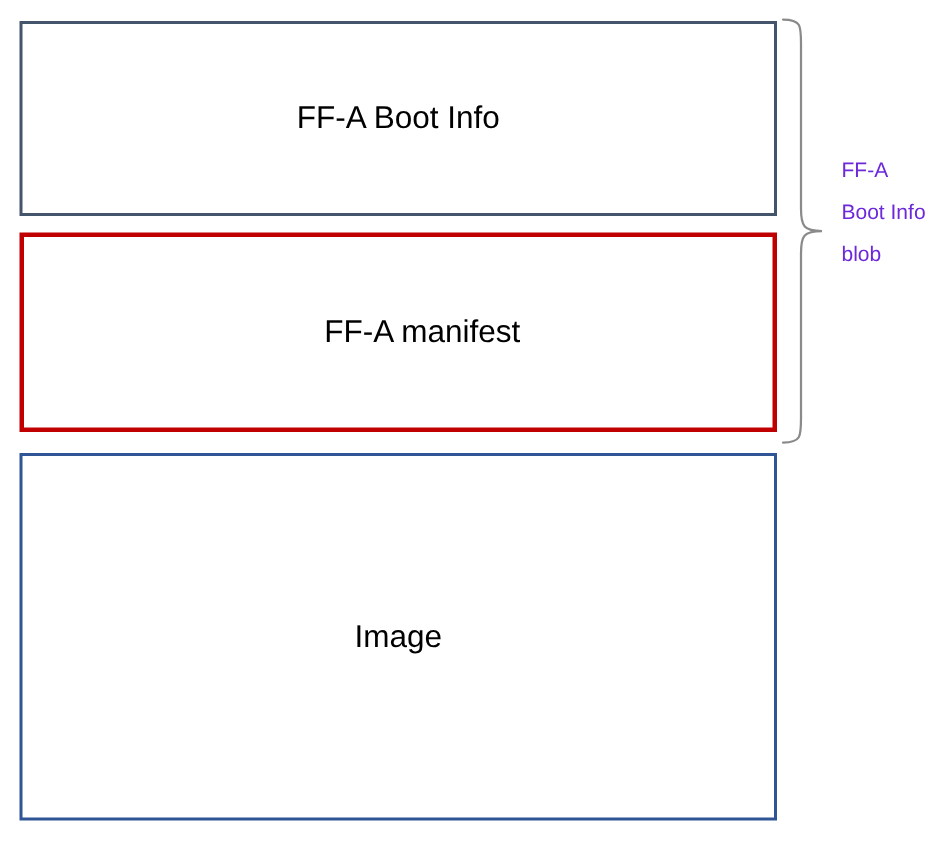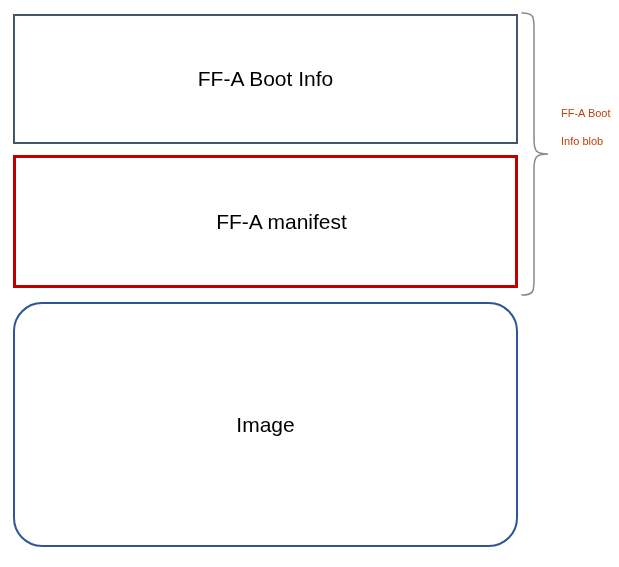--- a/index.html
+++ b/index.html
@@ -51,39 +51,39 @@
     left: 520px;
     top: 11px;
     width: 30px;
     height: 286px;
   }
   .brace-label {
     position: absolute;
     left: 561px;
     top: 99px;
     width: 58px;
-    font-size: 11px;
+    font-size: 14px;
     line-height: 28px;
-    color: #c2410c;
+    color: #6d28d9;
   }
 </style>
 </head>
 <body>
 
 <div class="canvas">
 
   <div class="box box1" style="border-color: rgb(68, 84, 106);">
     <span class="box-label">FF-A Boot Info</span>
   </div>
 
   <div class="box box2" style="border-color: rgb(192, 0, 0); padding-left: 32px;">
     <span class="box-label">FF-A manifest</span>
   </div>
 
-  <div class="box box3" style="border-color: rgb(47, 85, 151); border-radius: 29px;">
+  <div class="box box3" style="border-color: rgb(47, 85, 151);">
     <span class="box-label">Image</span>
   </div>
 
   <div class="brace">
     <svg width="30" height="286" viewBox="0 0 30 286" xmlns="http://www.w3.org/2000/svg">
       <path d="M 2,2 C 14,2 14,6 14,18 L 14,128 C 14,140 16,143 28,143 C 16,143 14,146 14,158 L 14,268 C 14,280 14,284 2,284" fill="none" stroke-width="1.5" stroke-linecap="round" stroke="#8A8A8A"></path>
     </svg>
   </div>
 
   <div class="brace-label">FF-A Boot Info blob</div>

